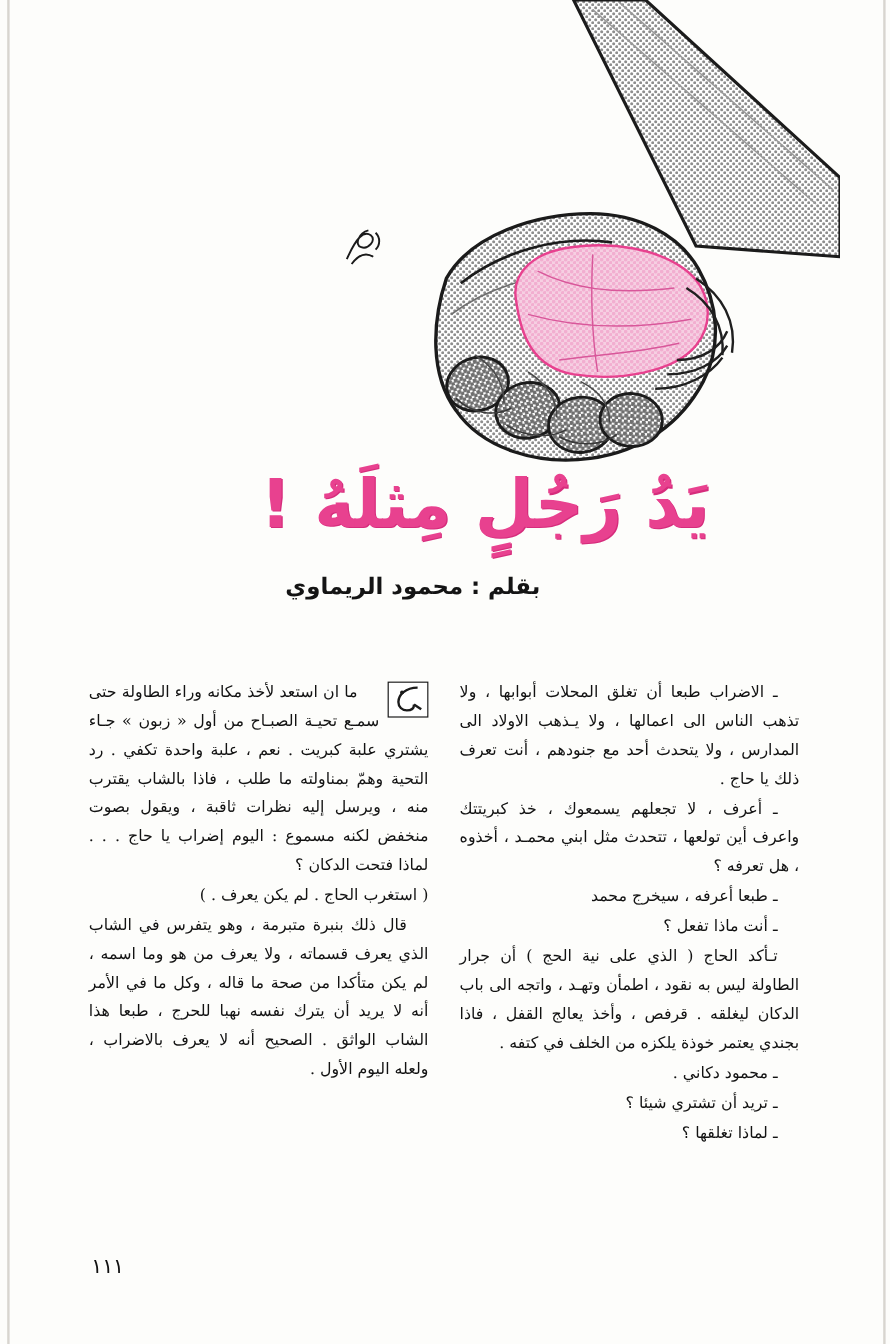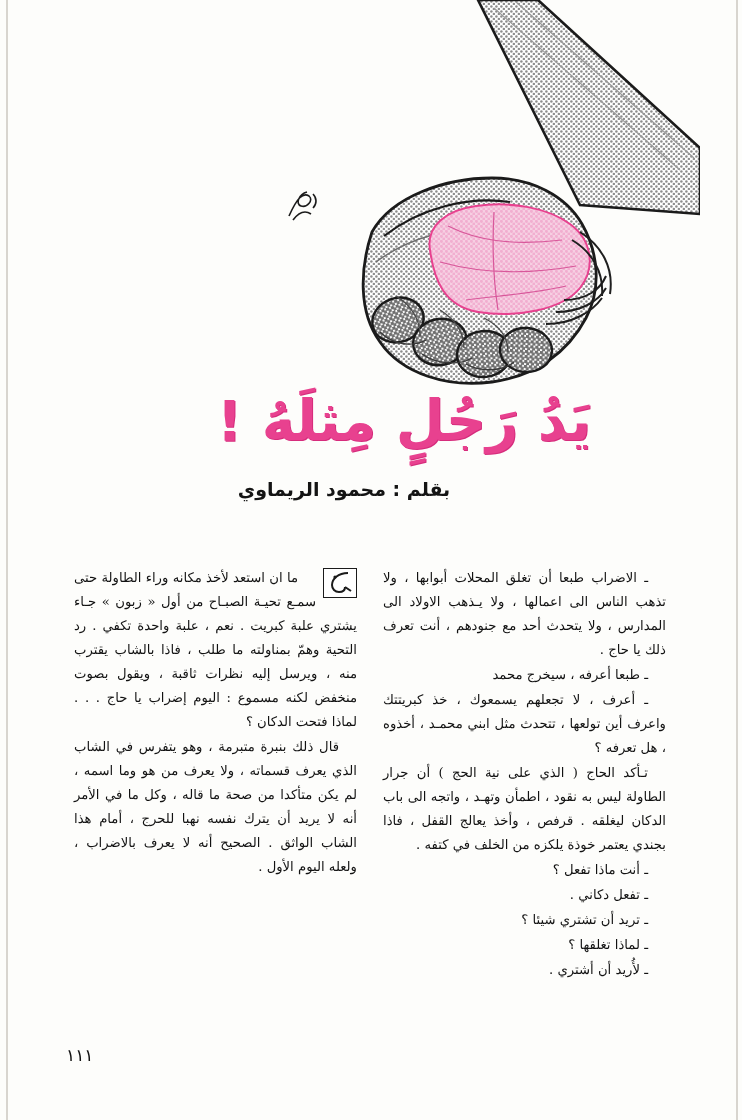--- a/index.html
+++ b/index.html
@@ -124,21 +124,21 @@
     border: 1.6px solid #1b1b1b;
     box-sizing: border-box;
     position: relative;
     background: #fff;
   }
   .dropcap svg { display:block; }
 
   
   .folio {
     position: absolute;
-    left: 66px;
+    left: 76px;
     top: 1045px;
     font-family: "DejaVu Serif", serif;
     font-size: 17px;
     color: #111;
     letter-spacing: 2px;
     direction: rtl;
   }
 </style>
 </head>
 <body>
@@ -240,31 +240,31 @@
         <span class="dropcap">
           <svg width="31" height="27" viewBox="0 0 31 27" xmlns="http://www.w3.org/2000/svg">
             <rect x="0" y="0" width="31" height="27" fill="#ffffff"></rect>
             <path d="M23,4 C13,4 7,10 7,16 C7,20 10,23 14,23 C18,23 20,21 20,18" fill="none" stroke="#1b1b1b" stroke-width="2"></path>
             <circle cx="10" cy="8" r="1.6" fill="#1b1b1b"></circle>
             <path d="M20,18 L26,22" fill="none" stroke="#1b1b1b" stroke-width="2"></path>
           </svg>
         </span>
         <p class="indent">ما ان استعد لأخذ مكانه وراء الطاولة حتى سمـع تحيـة الصبـاح من أول « زبون » جـاء يشتري علبة كبريت . نعم ، علبة واحدة تكفي . رد التحية وهمّ بمناولته ما طلب ، فاذا بالشاب يقترب منه ، ويرسل إليه نظرات ثاقبة ، ويقول بصوت منخفض لكنه مسموع : اليوم إضراب يا حاج . . . لماذا فتحت الدكان ؟</p>
       </div>
-      <p class="indent">قال ذلك بنبرة متبرمة ، وهو يتفرس في الشاب الذي يعرف قسماته ، ولا يعرف من هو وما اسمه ، لم يكن متأكدا من صحة ما قاله ، وكل ما في الأمر أنه لا يريد أن يترك نفسه نهبا للحرج ، أمام هذا الشاب الواثق . الصحيح أنه لا يعرف بالاضراب ، ولعله اليوم الأول .</p>
+      <p>( استغرب الحاج . لم يكن يعرف . )</p>
+      <p class="indent">قال ذلك بنبرة متبرمة ، وهو يتفرس في الشاب الذي يعرف قسماته ، ولا يعرف من هو وما اسمه ، لم يكن متأكدا من صحة ما قاله ، وكل ما في الأمر أنه لا يريد أن يترك نفسه نهبا للحرج ، طبعا هذا الشاب الواثق . الصحيح أنه لا يعرف بالاضراب ، ولعله اليوم الأول .</p>
     </div>
 
     <div class="col">
       <p class="indent">ـ الاضراب طبعا أن تغلق المحلات أبوابها ، ولا تذهب الناس الى اعمالها ، ولا يـذهب الاولاد الى المدارس ، ولا يتحدث أحد مع جنودهم ، أنت تعرف ذلك يا حاج .</p>
+      <p class="indent">ـ أعرف ، لا تجعلهم يسمعوك ، خذ كبريتتك واعرف أين تولعها ، تتحدث مثل ابني محمـد ، أخذوه ، هل تعرفه ؟</p>
       <p class="indent">ـ طبعا أعرفه ، سيخرج محمد</p>
-      <p class="indent">ـ أعرف ، لا تجعلهم يسمعوك ، خذ كبريتتك واعرف أين تولعها ، تتحدث مثل ابني محمـد ، أخذوه ، هل تعرفه ؟</p>
+      <p class="indent">ـ أنت ماذا تفعل ؟</p>
       <p class="indent">تـأكد الحاج ( الذي على نية الحج ) أن جرار الطاولة ليس به نقود ، اطمأن وتهـد ، واتجه الى باب الدكان ليغلقه . قرفص ، وأخذ يعالج القفل ، فاذا بجندي يعتمر خوذة يلكزه من الخلف في كتفه .</p>
-      <p class="indent">ـ أنت ماذا تفعل ؟</p>
-      <p class="indent">ـ تفعل دكاني .</p>
+      <p class="indent">ـ محمود دكاني .</p>
       <p class="indent">ـ تريد أن تشتري شيئا ؟</p>
       <p class="indent">ـ لماذا تغلقها ؟</p>
-      <p class="indent">ـ لأُريد أن أشتري .</p>
     </div>
   </div>
 
   <div class="folio">١١١</div>
 
 </div>
 
 </body></html>

